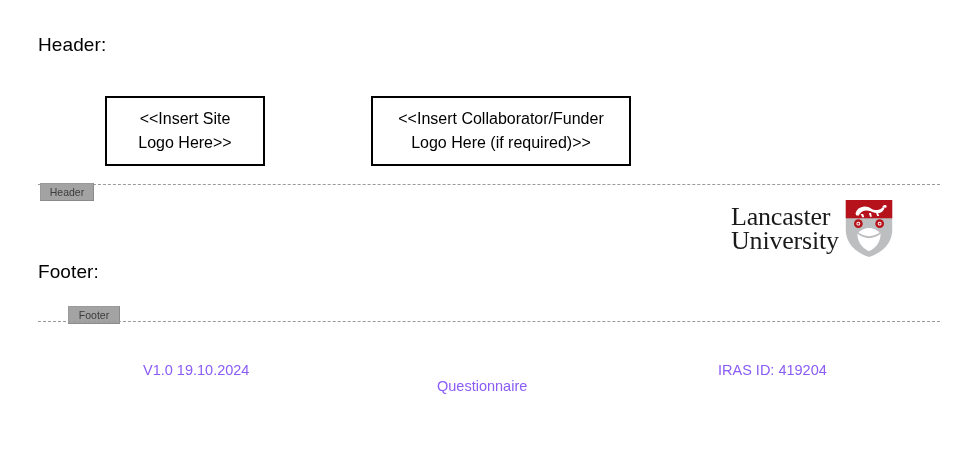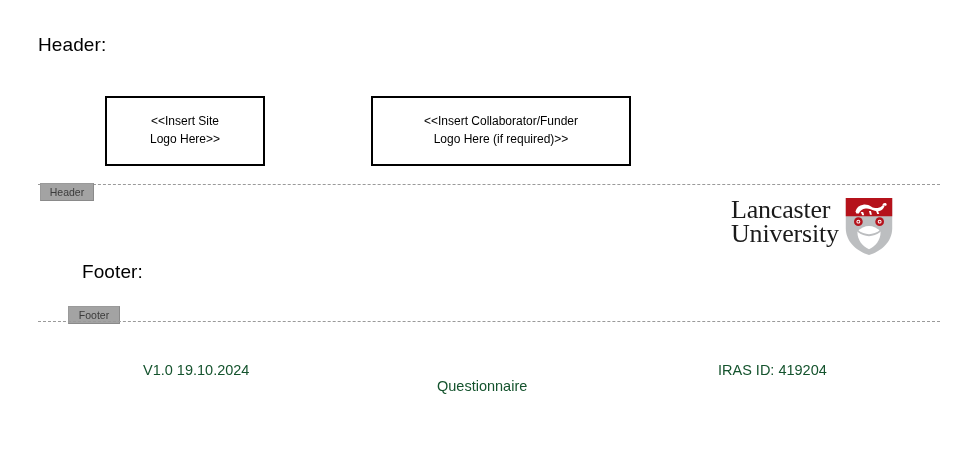--- a/index.html
+++ b/index.html
@@ -26,21 +26,21 @@
   .section-heading {
     position: absolute;
     font-family: "Liberation Sans", sans-serif;
     font-size: 19px;
     font-weight: 400;
     color: #000000;
     letter-spacing: 0.1px;
     white-space: nowrap;
   }
   #heading-header { left: 38px; top: 34px; }
-  #heading-footer { left: 38px; top: 261px; margin-left: 44px; }
+  #heading-footer { left: 38px; top: 261px; }
 
   
   .header-band {
     position: absolute;
     left: 0;
     top: 96px;
     width: 968px;
     height: 72px;
   }
 
@@ -48,37 +48,37 @@
     position: absolute;
     top: 0;
     box-sizing: border-box;
     border: 2.5px solid #000000;
     background: #ffffff;
     display: flex;
     align-items: center;
     justify-content: center;
     text-align: center;
     font-family: "Liberation Sans", sans-serif;
-    font-size: 12px;
+    font-size: 16px;
     line-height: 1.48;
     color: #000000;
   }
   #site-logo-box   { left: 105px; width: 160px; height: 70px; }
   #funder-logo-box { left: 371px; width: 260px; height: 70px; }
   .logo-placeholder span { display: block; padding: 0 6px; }
 
   
   .lancaster-logo {
     position: absolute;
     left: 731px;
     top: 100px;
     width: 168px;
     height: 64px;
     display: flex;
-    align-items: flex-start;
+    align-items: center;
   }
   .lancaster-wordmark {
     font-family: "Liberation Serif", serif;
     font-size: 26px;
     line-height: 0.94;
     color: #1a1a1a;
     letter-spacing: -0.2px;
     white-space: nowrap;
     padding-top: 2px;
   }
@@ -126,21 +126,21 @@
     left: 0;
     top: 362px;
     width: 968px;
     height: 22px;
   }
   .footer-cell {
     position: absolute;
     top: 0;
     font-family: "Liberation Sans", sans-serif;
     font-size: 14.5px;
-    color: #14532d;
+    color: #8b5cf6;
     white-space: nowrap;
   }
   #footer-version { left: 143px; }
   #footer-doctype { left: 437px; margin-top: 16px; }
   #footer-iras    { left: 718px; }
 </style>
 </head>
 <body>
 
 <div class="page">

